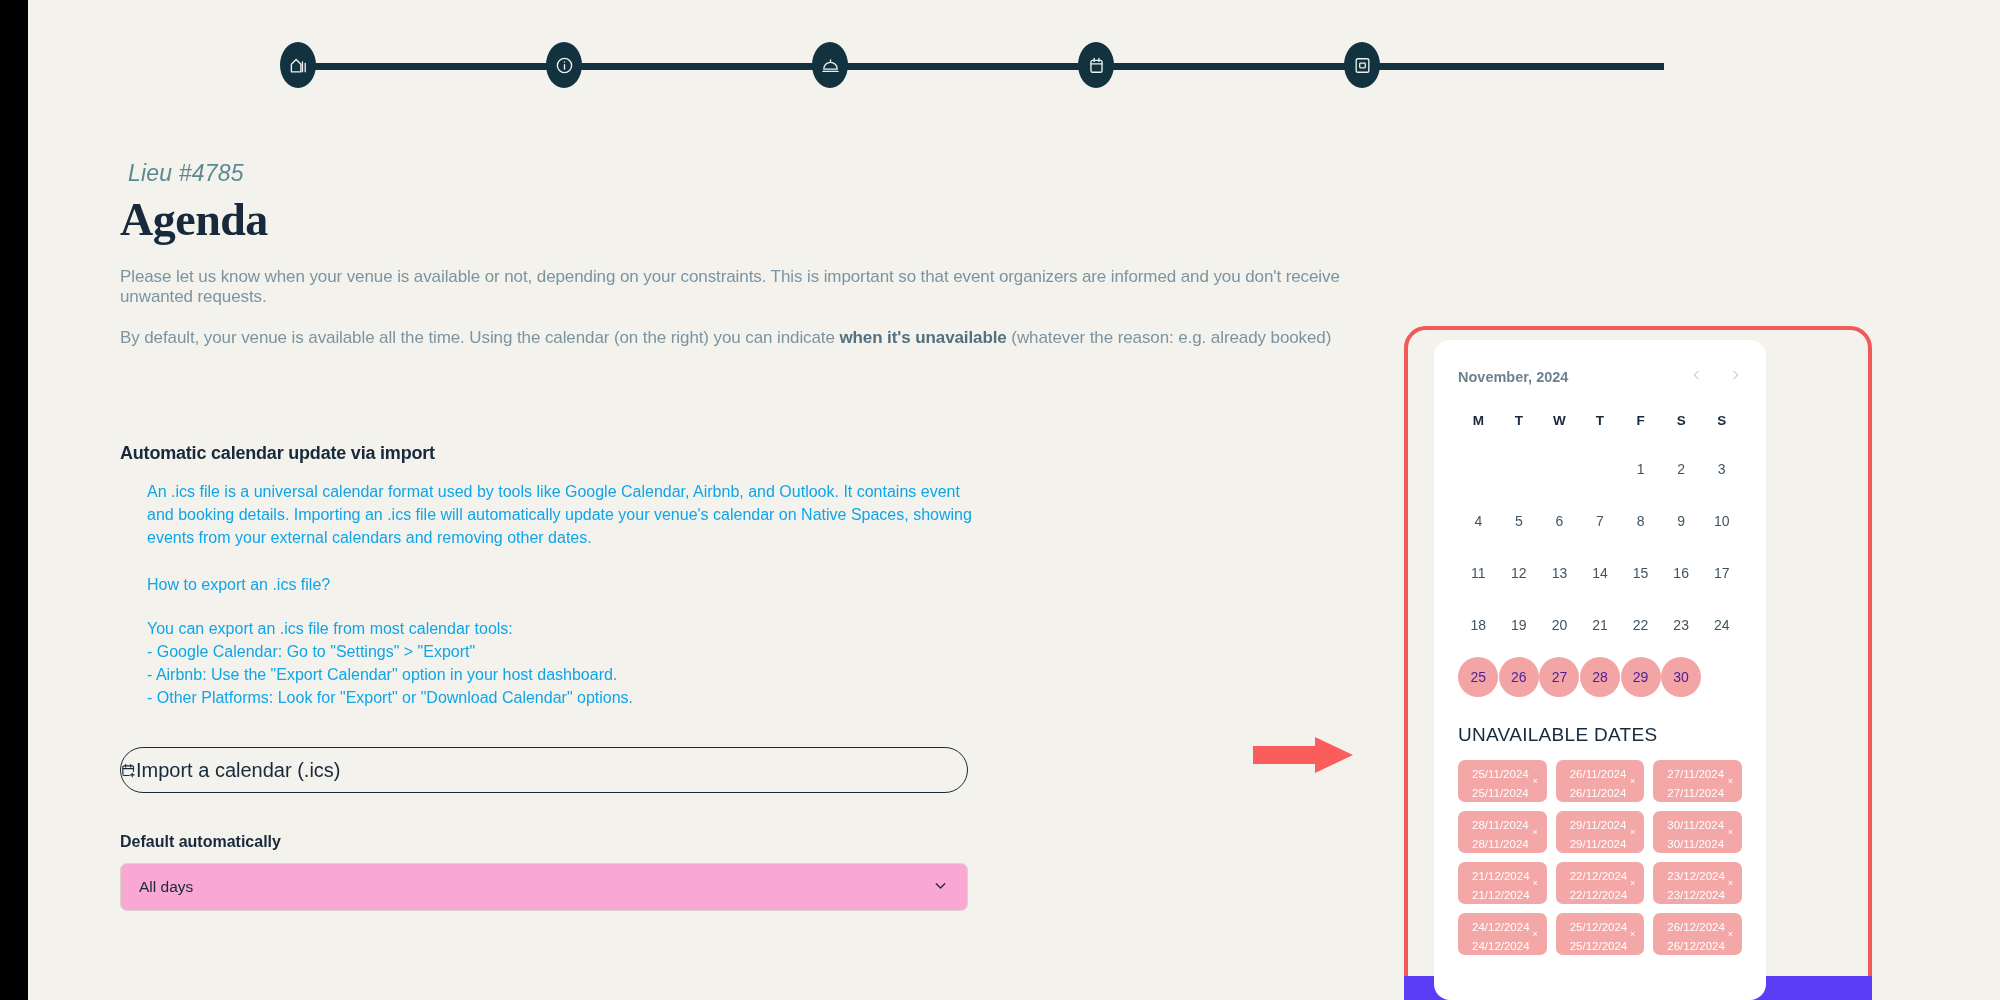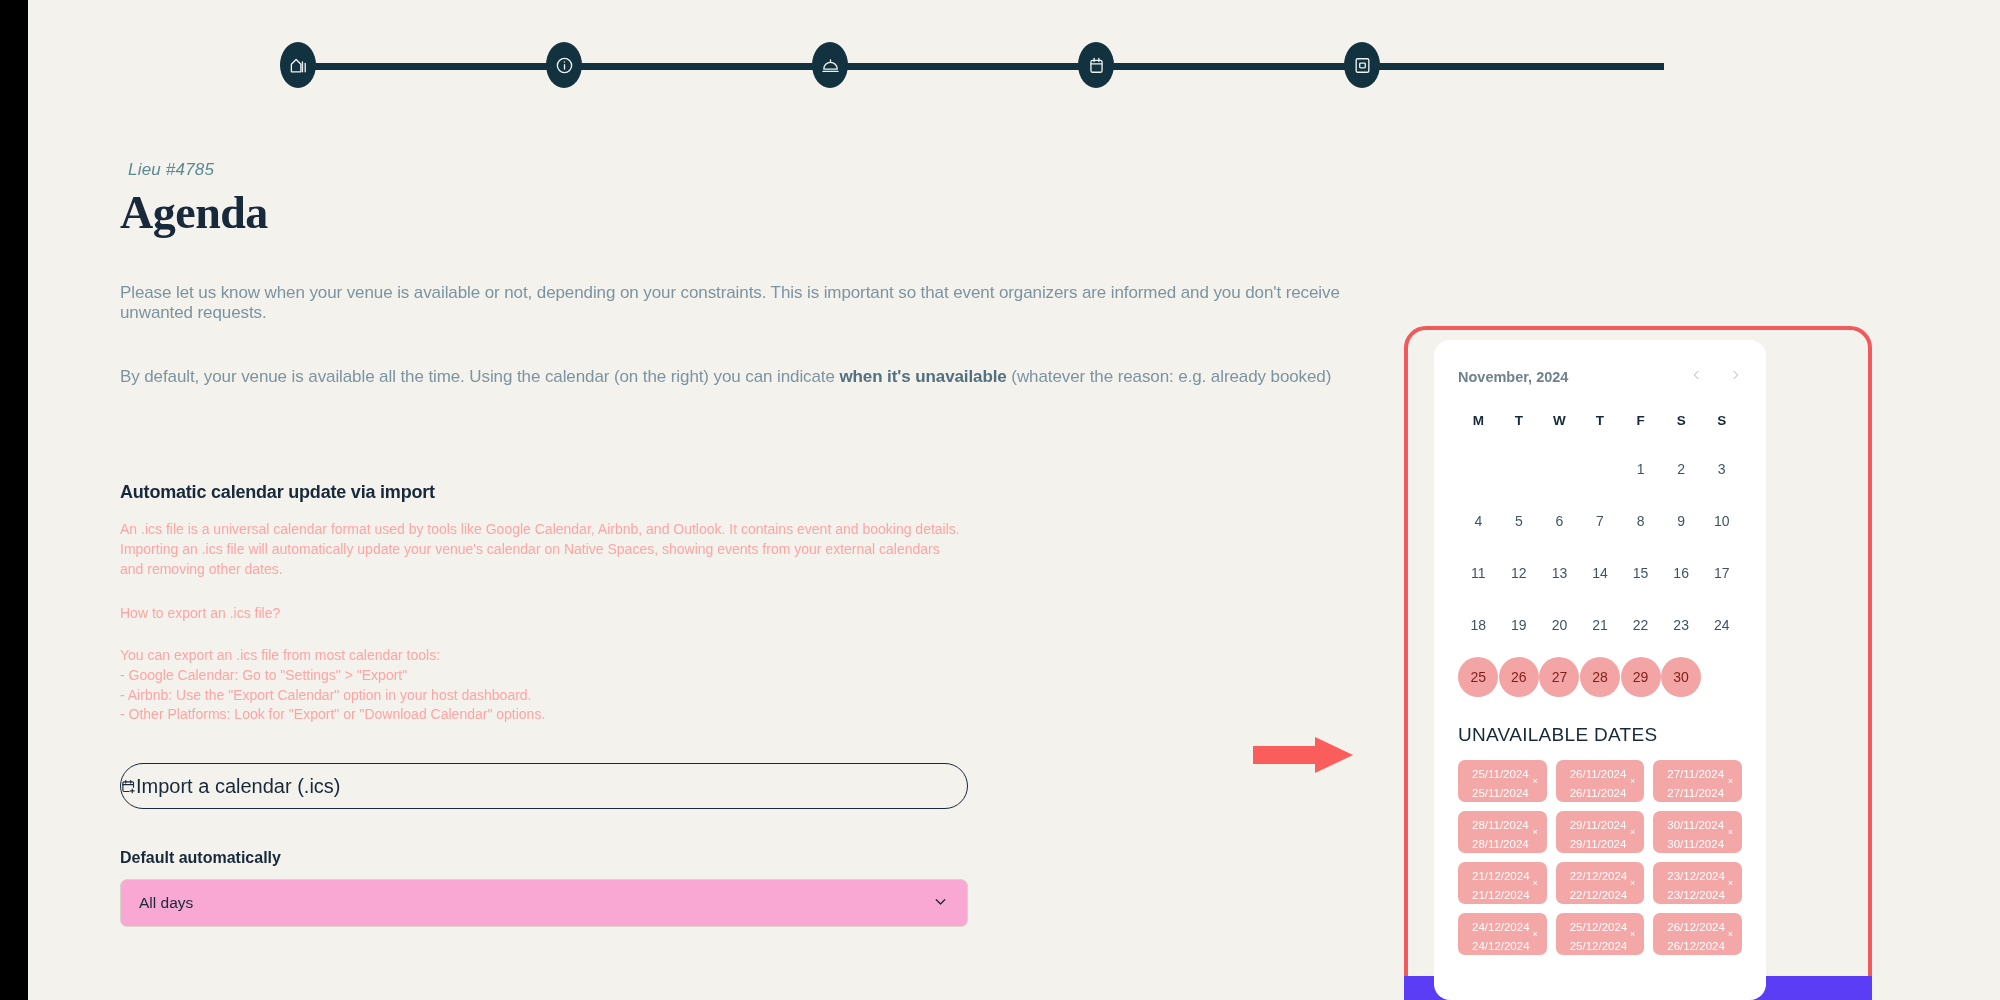--- a/index.html
+++ b/index.html
@@ -42,56 +42,57 @@
     background: #12323f;
     display: flex;
     align-items: center;
     justify-content: center;
   }
   .step svg { display: block; }
 
   
   .content { position: absolute; left: 120px; top: 160px; width: 1260px; }
   .eyebrow {
-    font-size: 17px;
+    font-size: 23px;
     font-style: italic;
     color: #5b8a93;
     letter-spacing: .2px;
     margin-left: 8px;
   }
   h1.title {
     font-family: "Liberation Serif", serif;
     font-size: 46px;
     font-weight: bold;
     color: #17293a;
     letter-spacing: -.5px;
     margin-top: 8px;
     line-height: 1.1;
   }
   p.lede {
     font-size: 17px;
     color: #7b94a2;
-    margin-top: 44px;
+    margin-top: 21px;
     letter-spacing: -.1px;
   }
   p.lede b { color: #52707f; font-weight: bold; }
 
   .section { margin-top: 95px; }
   .section h2 {
     font-size: 18px;
     font-weight: bold;
     color: #17293a;
     letter-spacing: -.2px;
   }
   .section p.body {
-    font-size: 14px;
+    font-size: 16px;
     line-height: 1.45;
-    color: #fca5a5;
+    color: #0ea5e9;
     margin-top: 16px;
     max-width: 840px;
+    margin-left: 27px;
   }
   .section p.body.tight { margin-top: 24px; }
   .section p.body.list { margin-top: 22px; line-height: 1.42; }
 
   .btn-import {
     margin-top: 38px;
     width: 848px; height: 46px;
     border: 1.5px solid #17293a;
     border-radius: 24px;
     background: transparent;
@@ -190,21 +191,21 @@
   .day {
     font-size: 14px;
     color: #3f5463;
     height: 42px;
     display: flex;
     align-items: center;
     justify-content: center;
   }
   .day.empty { color: transparent; }
   .day.blocked {
-    color: #7f1d1d;
+    color: #4c1d95;
     justify-content: center;
   }
   .day.blocked span {
     width: 40px; height: 40px;
     border-radius: 50%;
     background: #f3a5a5;
     display: flex;
     align-items: center;
     justify-content: center;
   }

